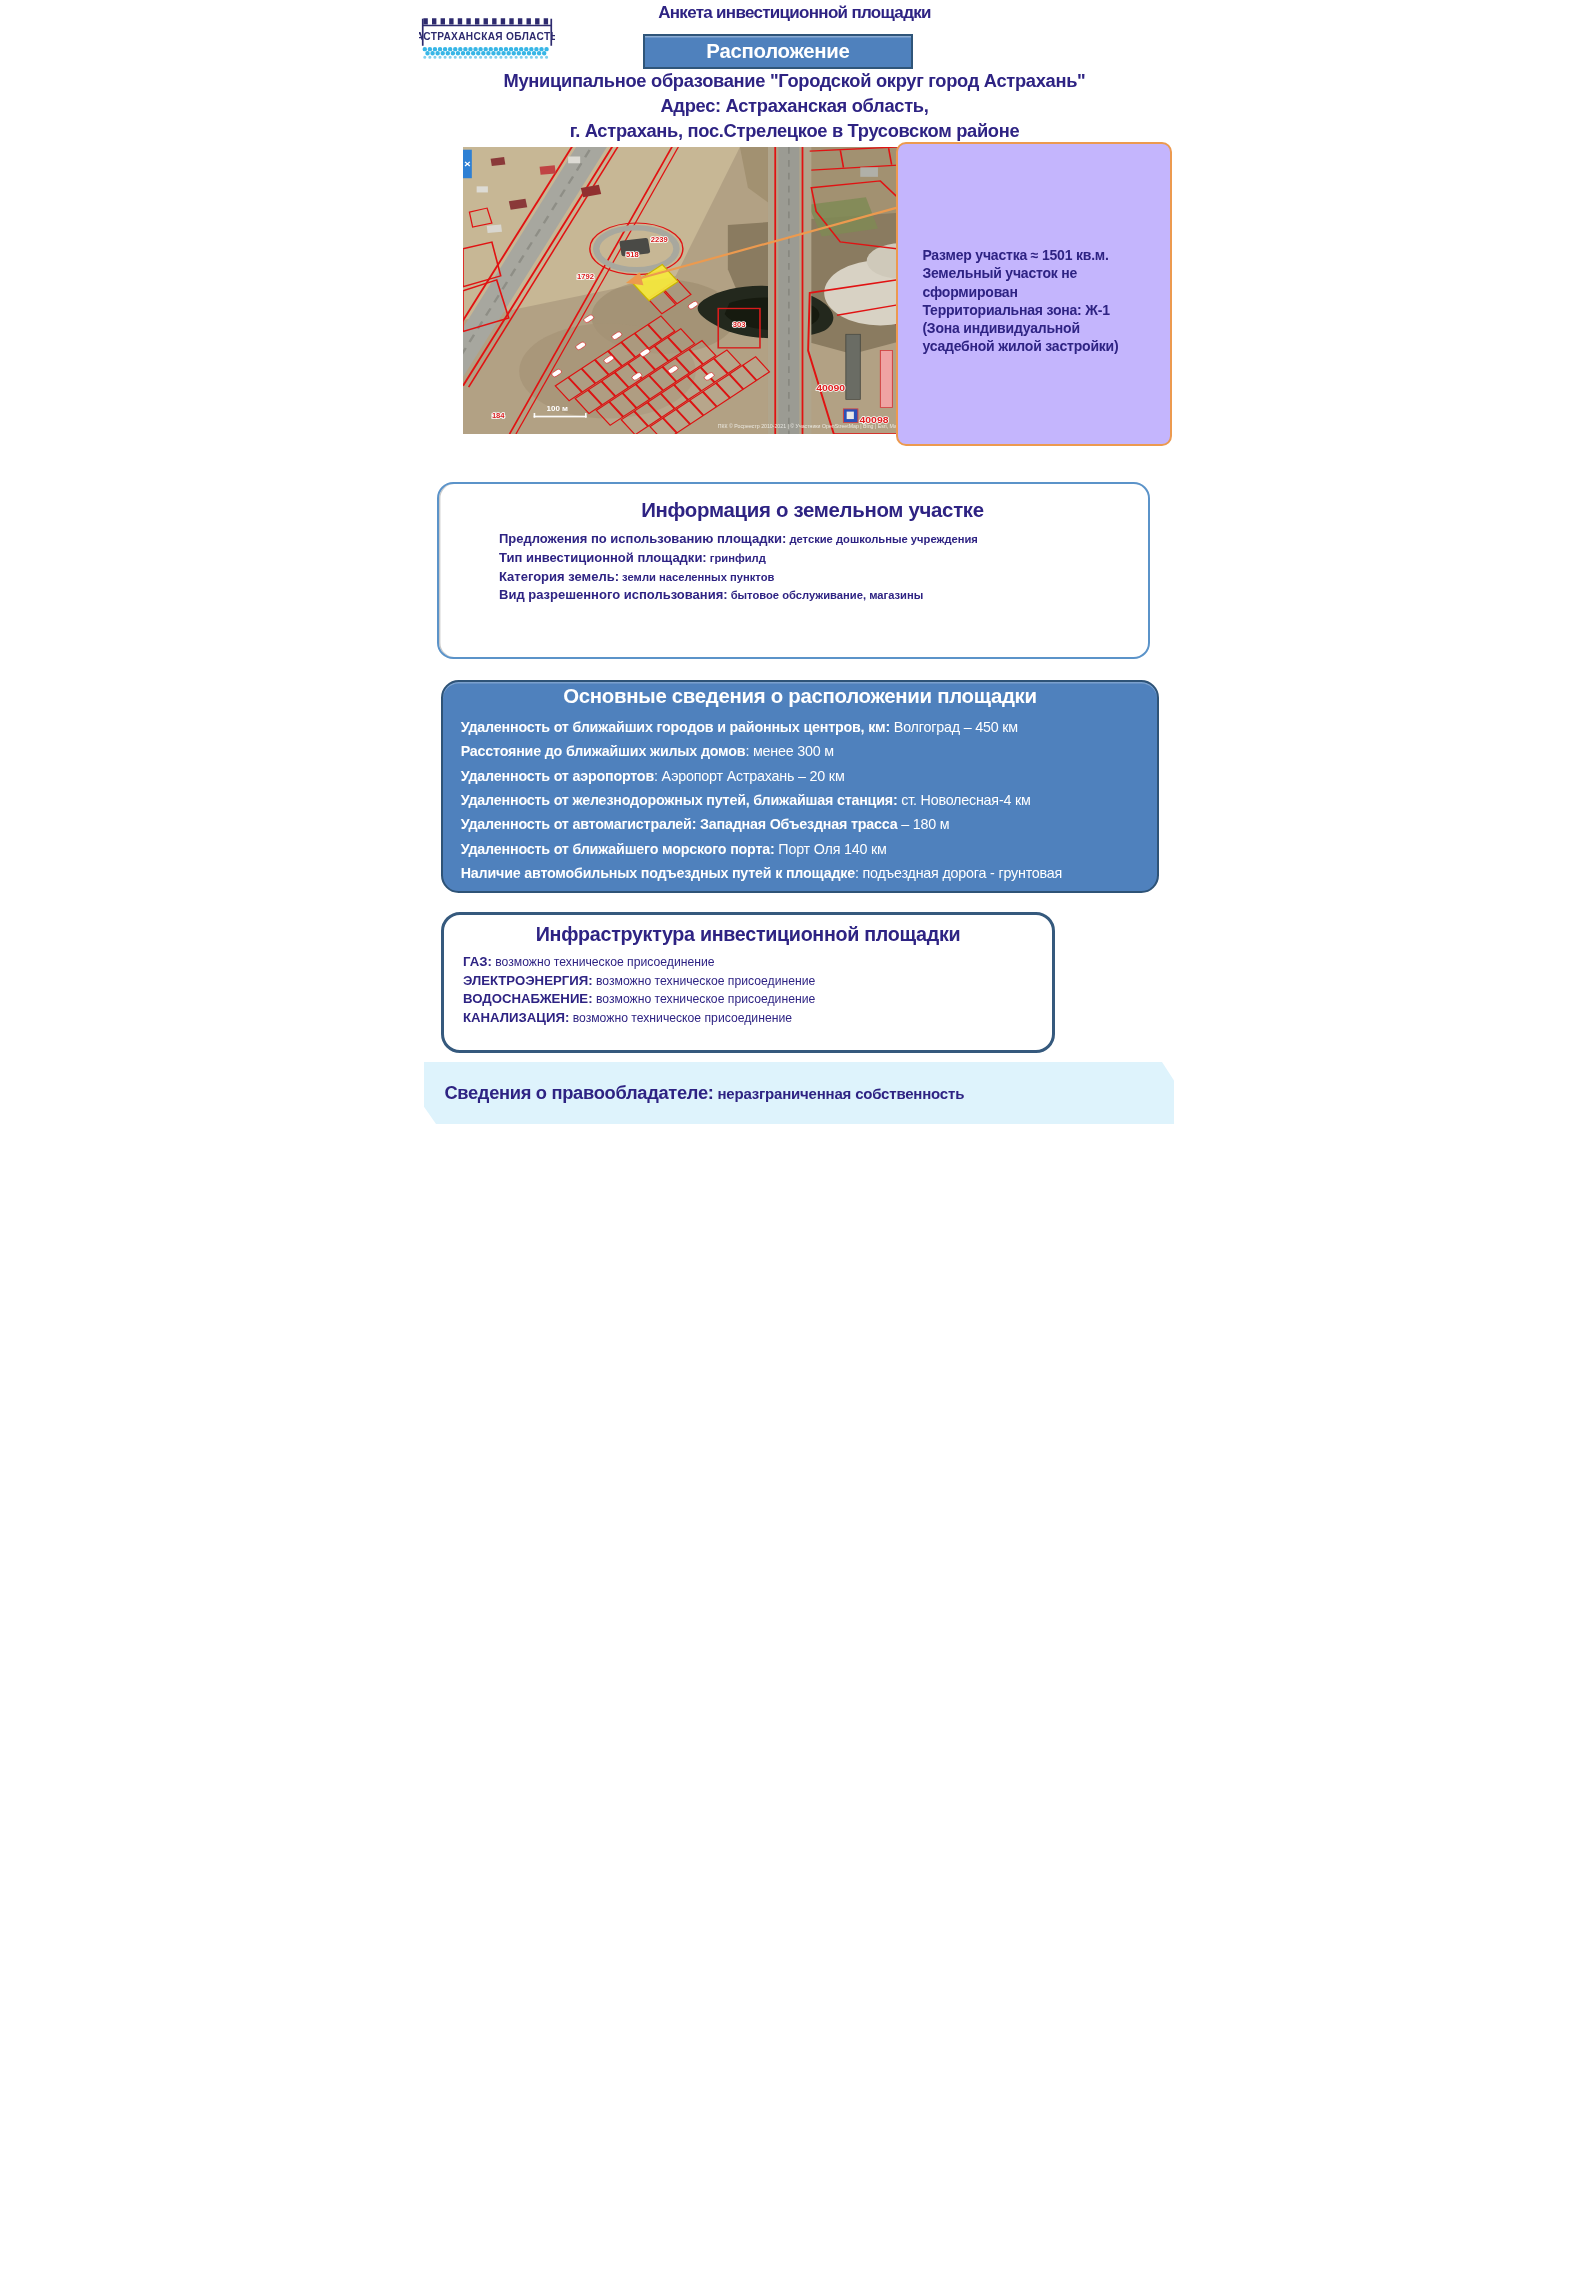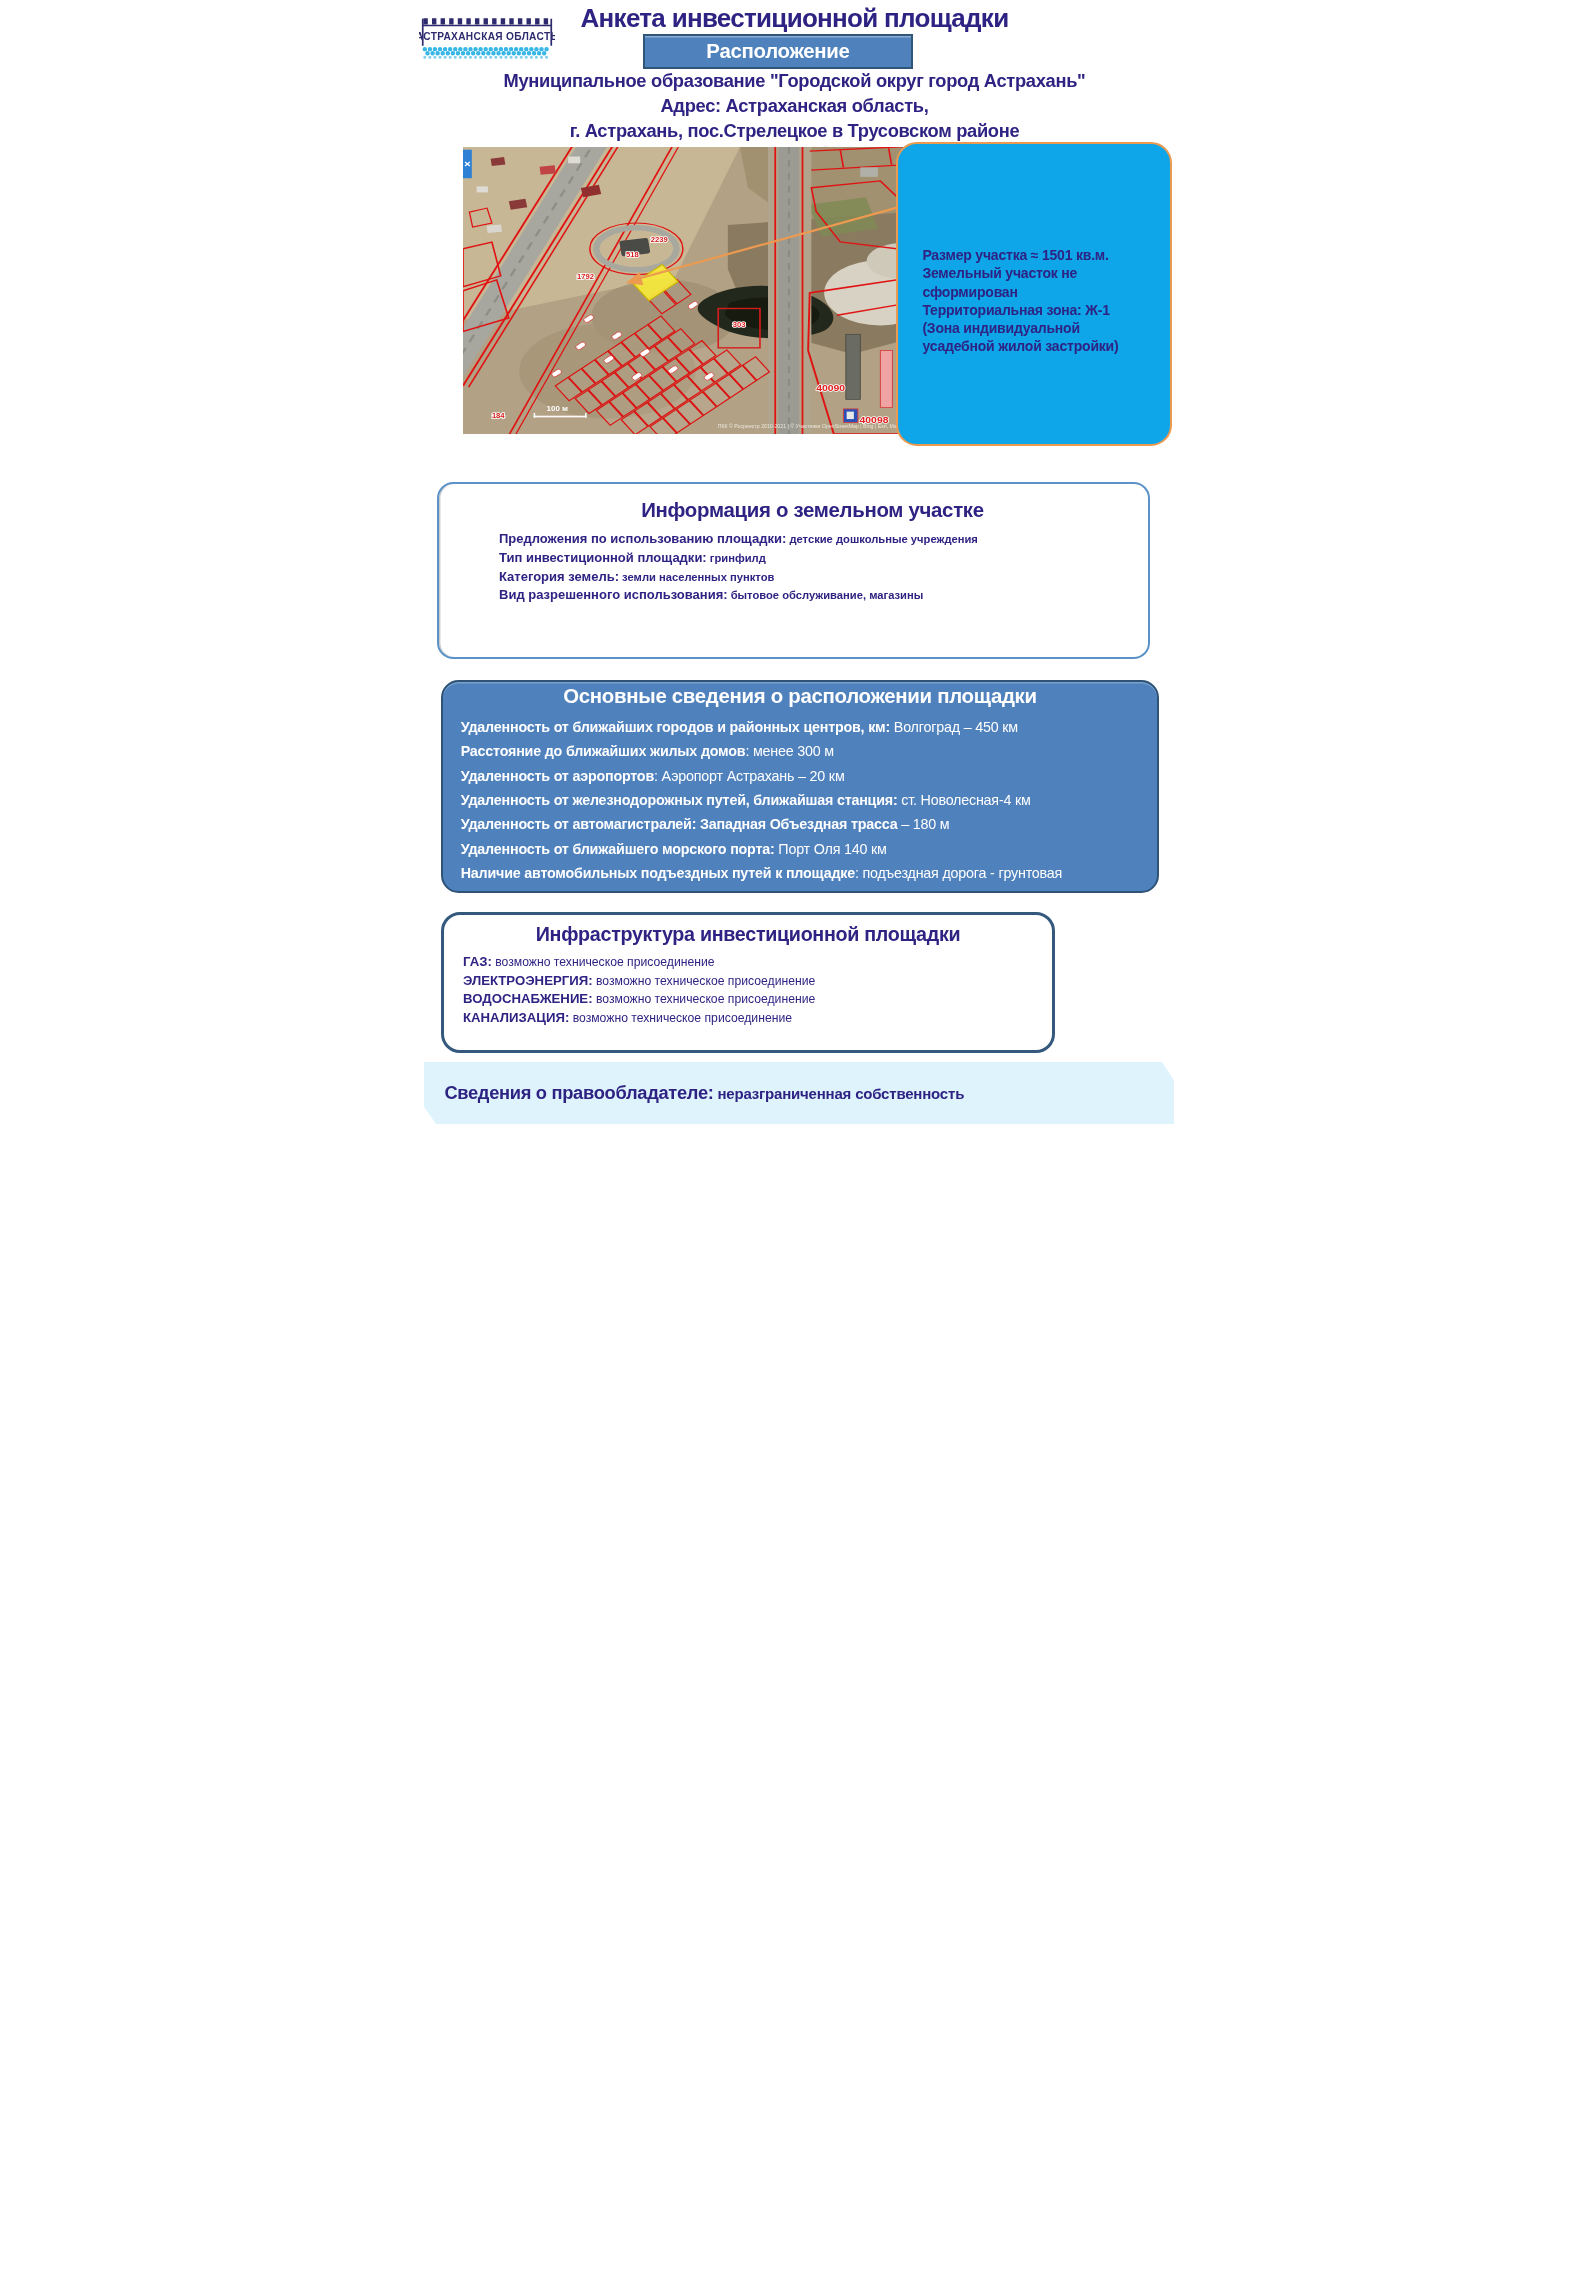--- a/index.html
+++ b/index.html
@@ -2,39 +2,39 @@
 <html style="font-size:11px"><head>
 <meta charset="utf-8">
 <style>
   html,body{margin:0;padding:0;background:#ffffff;}
   body{font-family:"Liberation Sans","DejaVu Sans",sans-serif;}
   .page{position:relative;width:795px;height:1148px;margin:0 auto;background:#ffffff;overflow:hidden;}
 
   
   .logo{position:absolute;left:22px;top:16.3px;width:136px;height:46px;}
   .doc-title{position:absolute;left:0;top:2.7px;width:795px;text-align:center;
-    font-size:26px;font-weight:bold;color:#2e2383;letter-spacing:-0.7px;}
+    font-size:17px;font-weight:bold;color:#2e2383;letter-spacing:-0.7px;}
   .badge{position:absolute;left:246px;top:34px;width:270px;height:35px;
     background:#4f81bd;border:2.7px solid #2f5579;box-sizing:border-box;
     box-shadow:inset 0 1.4px 0 rgba(255,255,255,.35);
     display:flex;align-items:center;justify-content:center;
     font-size:20.4px;font-weight:bold;color:#ffffff;letter-spacing:-0.3px;}
   .subtitle{position:absolute;left:0;top:68px;width:795px;text-align:center;
     color:#2e2383;font-weight:bold;font-size:18.3px;line-height:25px;letter-spacing:-0.3px;}
 
   
   .map{position:absolute;left:66px;top:147px;width:492px;height:287px;overflow:hidden;background:#b2a184;}
   .map svg{display:block;width:100%;height:100%;}
 
   
   .connector{position:absolute;left:201px;top:192px;width:310px;height:102px;z-index:3;pointer-events:none;}
 
   
   .callout{position:absolute;left:499px;top:142px;width:276px;height:304px;
-    background:#0ea5e9;border:2px solid #ec9a4f;border-radius:21px;box-sizing:border-box;z-index:4;}
+    background:#c4b5fd;border:2px solid #ec9a4f;border-radius:10px;box-sizing:border-box;z-index:4;}
   .callout-text{position:absolute;left:24.4px;top:102px;width:232px;
     color:#2e2383;font-weight:bold;font-size:14px;line-height:18.3px;letter-spacing:-0.2px;}
 
   
   .box{position:absolute;box-sizing:border-box;}
   .box-title{text-align:center;font-weight:bold;letter-spacing:-0.3px;}
 
   .info-box{left:40px;top:482px;width:713px;height:177px;background:#ffffff;
     border:2.7px solid #5b93c9;border-radius:16.3px;box-shadow:inset 1.4px 0 0 #c9c9c9;padding-left:38px;}
   .info-box .box-title{margin-top:15px;font-size:20.4px;color:#2e2383;}

